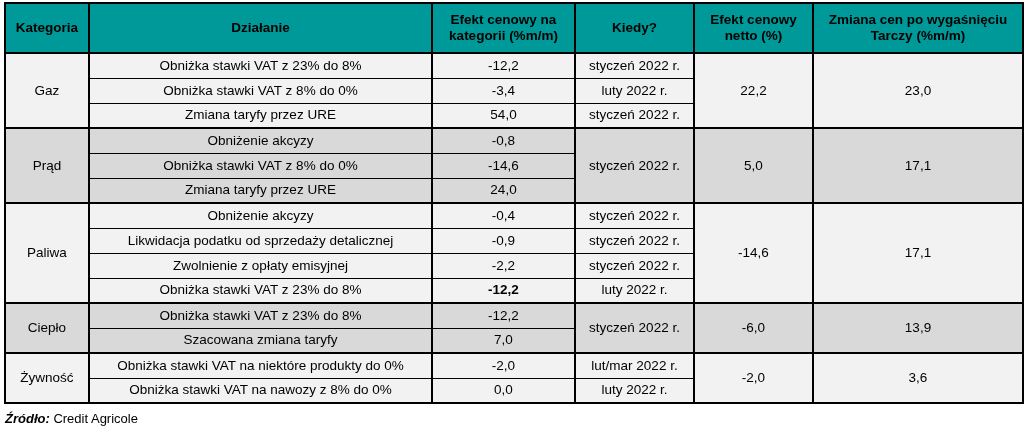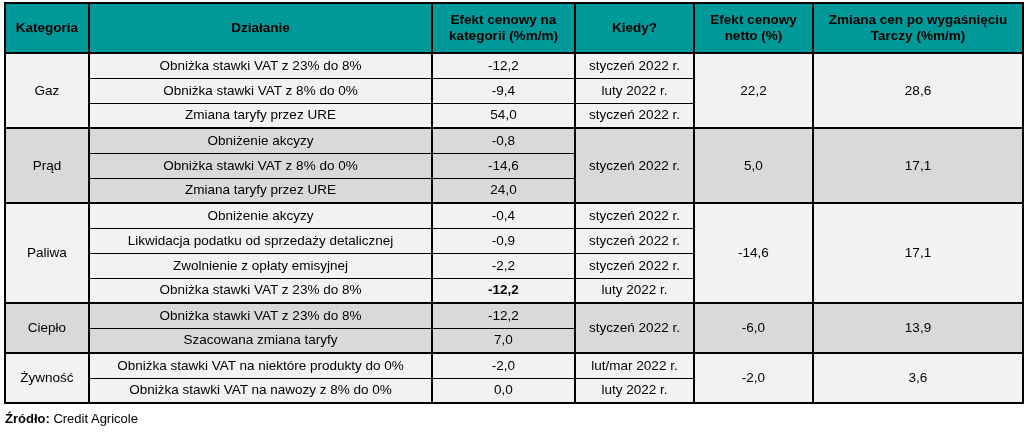--- a/index.html
+++ b/index.html
@@ -38,21 +38,21 @@
   tbody { border-top: 2px solid #000; border-bottom: 2px solid #000; }
   tbody tr { height: 25px; }
   .cat { font-weight: normal; }
   .sec-light th, .sec-light td { background: #f2f2f2; }
   .sec-dark th, .sec-dark td { background: #d9d9d9; }
   .bold-val { font-weight: bold; }
   .src {
     margin: 7px 0 0 1px;
     font-size: 13px;
   }
-  .src .lbl { font-weight: bold; }
+  .src .lbl { font-weight: bold; font-style: italic; }
 </style>
 </head>
 <body>
 
 <div class="wrap">
   <table class="shield">
     <colgroup>
       <col style="width:84px">
         <col style="width:343px">
         <col style="width:143px">
@@ -71,25 +71,25 @@
       </tr>
     </thead>
 
     <tbody class="sec-light">
       <tr>
         <th class="cat" rowspan="3">Gaz</th>
         <td>Obniżka stawki VAT z 23% do 8%</td>
         <td>-12,2</td>
         <td>styczeń 2022 r.</td>
         <td rowspan="3">22,2</td>
-        <td rowspan="3">28,6</td>
+        <td rowspan="3">23,0</td>
       </tr>
       <tr>
         <td>Obniżka stawki VAT z 8% do 0%</td>
-        <td>-9,4</td>
+        <td>-3,4</td>
         <td>luty 2022 r.</td>
       </tr>
       <tr>
         <td>Zmiana taryfy przez URE</td>
         <td>54,0</td>
         <td>styczeń 2022 r.</td>
       </tr>
     </tbody>
 
     <tbody class="sec-dark">

